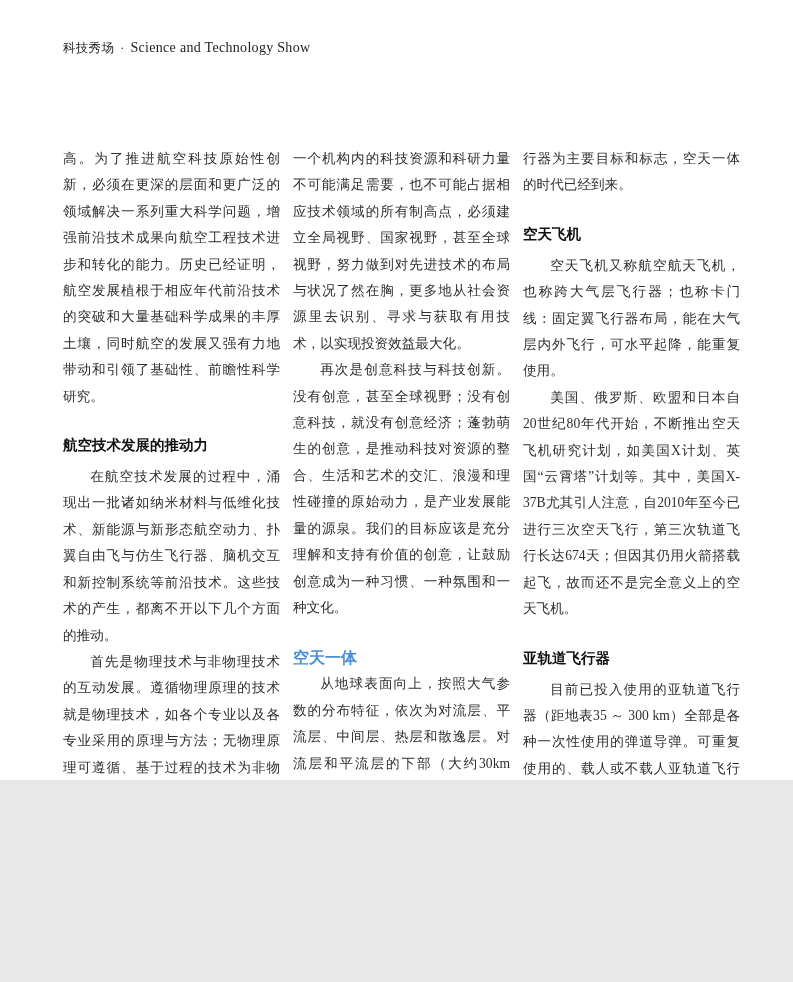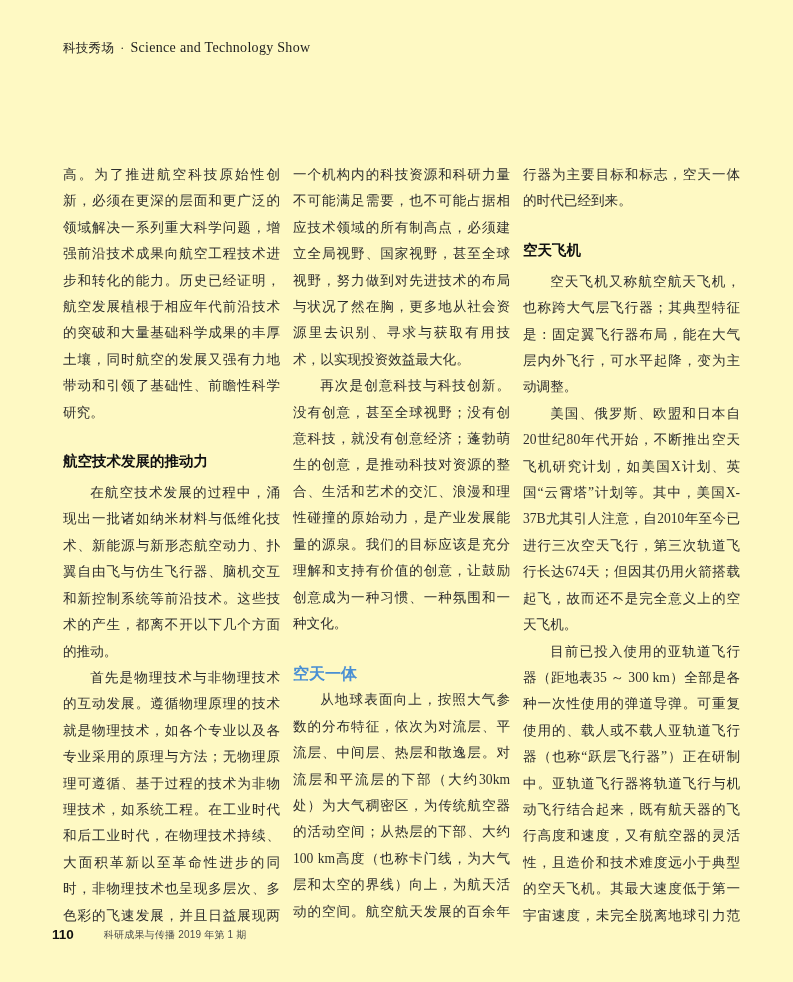--- a/index.html
+++ b/index.html
@@ -1,22 +1,22 @@
 <!DOCTYPE html>
 <html><head>
 <meta charset="utf-8">
 <style>
   * { margin: 0; padding: 0; box-sizing: border-box; }
   html, body { background: #e8e8e8; }
   .page {
     position: relative;
     width: 793px;
-    height: 982px;
+    height: 780px;
     margin: 0 auto;
-    background: #fef9c3;
+    background: #ffffff;
     overflow: hidden;
     font-family: "Liberation Serif", "DejaVu Serif", serif;
     color: #2e2e2e;
   }
   .page-header {
     position: absolute;
     left: 63px;
     top: 40px;
     font-size: 13px;
     color: #222222;
@@ -24,21 +24,21 @@
     align-items: baseline;
     gap: 6px;
     letter-spacing: 0.3px;
   }
   .header-zh { font-family: "Liberation Sans", "DejaVu Sans", sans-serif; font-size: 12.5px; color:#1d1d1d; }
   .header-sep { font-size: 12px; color:#1d1d1d; }
   .header-en { font-size: 14px; color:#1d1d1d; }
   .columns {
     position: absolute;
     left: 63px;
-    top: 162px;
+    top: 146px;
     width: 677px;
     height: 762px;
     display: flex;
     gap: 13px;
   }
   .col {
     width: 217px;
     flex: 0 0 217px;
     font-size: 13.6px;
     line-height: 26.4px;
@@ -109,22 +109,23 @@
     <div class="col">
       <p class="no-indent">一个机构内的科技资源和科研力量不可能满足需要，也不可能占据相应技术领域的所有制高点，必须建立全局视野、国家视野，甚至全球视野，努力做到对先进技术的布局与状况了然在胸，更多地从社会资源里去识别、寻求与获取有用技术，以实现投资效益最大化。</p>
       <p>再次是创意科技与科技创新。没有创意，甚至全球视野；没有创意科技，就没有创意经济；蓬勃萌生的创意，是推动科技对资源的整合、生活和艺术的交汇、浪漫和理性碰撞的原始动力，是产业发展能量的源泉。我们的目标应该是充分理解和支持有价值的创意，让鼓励创意成为一种习惯、一种氛围和一种文化。</p>
       <div class="sec-heading blue">空天一体</div>
       <p>从地球表面向上，按照大气参数的分布特征，依次为对流层、平流层、中间层、热层和散逸层。对流层和平流层的下部（大约30km处）为大气稠密区，为传统航空器的活动空间；从热层的下部、大约100 km高度（也称卡门线，为大气层和太空的界线）向上，为航天活动的空间。航空航天发展的百余年来，从30 km到100 km的高程范围（称为临近空间）仅为穿越空间，而非驻留飞行空间，几乎是空天活动的空白。在科技进步的大背景下，以临近空间为主的空天过渡区的价值开发与利用引起空前关注，并由此推动航空航天科技加快融合。抛开中国式航空航天分离管理的特情，就科学技术而言，以开发空天飞</p>
     </div>
 
     <div class="col">
       <p class="no-indent">行器为主要目标和标志，空天一体的时代已经到来。</p>
       <div class="sec-heading">空天飞机</div>
-      <p>空天飞机又称航空航天飞机，也称跨大气层飞行器；其典型特征是：固定翼飞行器布局，能在大气层内外飞行，可水平起降，变为主动调整。</p>
+      <p>空天飞机又称航空航天飞机，也称跨大气层飞行器；也称卡门线：固定翼飞行器布局，能在大气层内外飞行，可水平起降，能重复使用。</p>
       <p>美国、俄罗斯、欧盟和日本自20世纪80年代开始，不断推出空天飞机研究计划，如美国X计划、英国“云霄塔”计划等。其中，美国X-37B尤其引人注意，自2010年至今已进行三次空天飞行，第三次轨道飞行长达674天；但因其仍用火箭搭载起飞，故而还不是完全意义上的空天飞机。</p>
+      <div class="sec-heading">亚轨道飞行器</div>
       <p>目前已投入使用的亚轨道飞行器（距地表35 ～ 300 km）全部是各种一次性使用的弹道导弹。可重复使用的、载人或不载人亚轨道飞行器（也称“跃层飞行器”）正在研制中。亚轨道飞行器将轨道飞行与机动飞行结合起来，既有航天器的飞行高度和速度，又有航空器的灵活性，且造价和技术难度远小于典型的空天飞机。其最大速度低于第一宇宙速度，未完全脱离地球引力范围。</p>
 
     </div>
 
   </div>
 
   <div class="page-footer">
     <span class="page-num">110</span>
     <span class="journal-info">科研成果与传播 2019 年第 1 期</span>
   </div>

